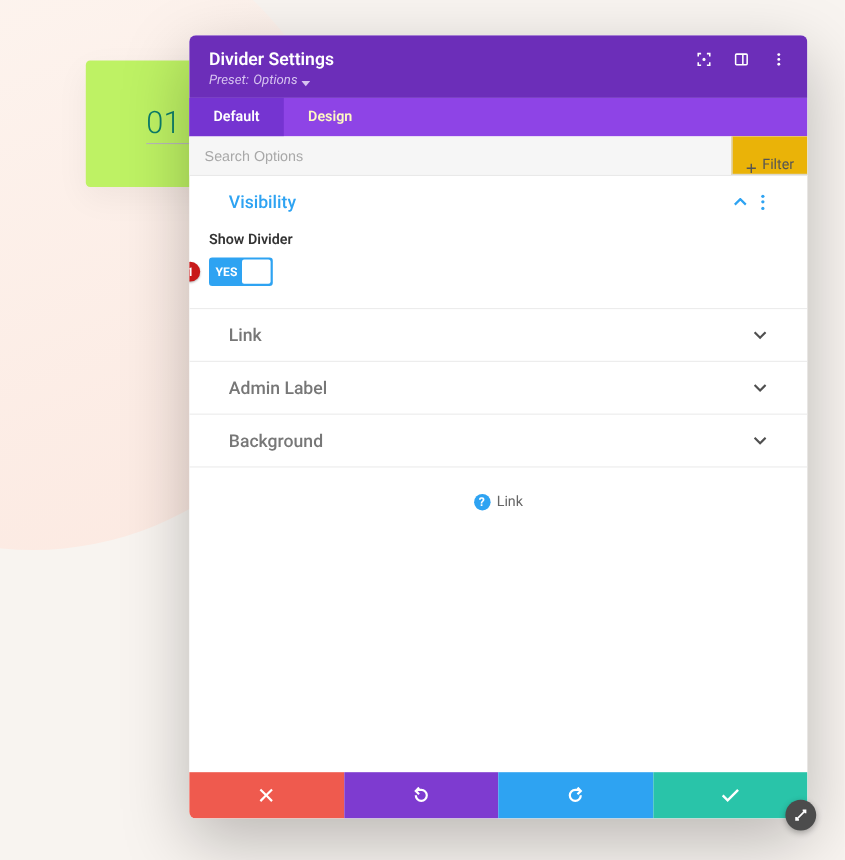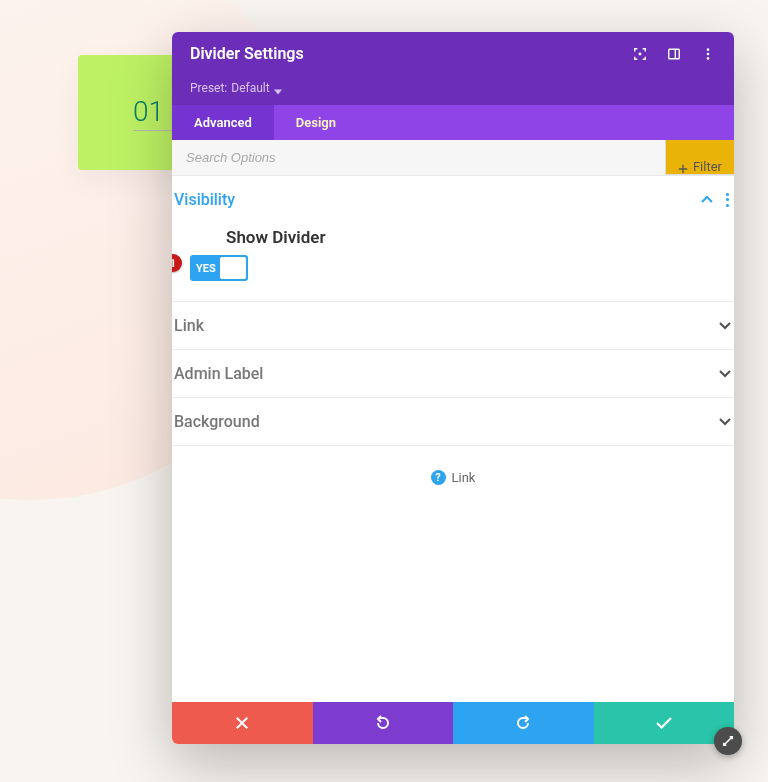--- a/index.html
+++ b/index.html
@@ -72,25 +72,26 @@
     }
     .header-icon {
       width: 16px; height: 16px;
       display: flex; align-items: center; justify-content: center;
       cursor: pointer;
       color: #fff;
     }
     .preset {
       font-size: 12px;
       color: #d7c4f0;
-      margin-top: 18px;
+      margin-top: 2px;
       display: flex;
       align-items: flex-end;
       gap: 4px;
       cursor: pointer;
+      font-style: italic;
     }
 
     .tabs {
       background: #8e44e6;
       display: flex;
     }
     .tab {
       padding: 10px 22px;
       color: #fef9c3;
       font-size: 13px;
@@ -109,21 +110,20 @@
       background: #f6f6f6;
     }
     .search-input {
       flex: 1;
       border: none;
       background: transparent;
       padding: 10px 14px;
       font-size: 13px;
       outline: none;
       color: #444;
-      font-style: italic;
     }
     .search-input::placeholder { color: #a8a8a8; }
     .filter-btn {
       display: flex;
       align-items: flex-end;
       gap: 5px;
       background: #eab308;
       border: 1px solid #dcdcdc;
       border-top: none;
       border-right: none;
@@ -138,21 +138,21 @@
       overflow: auto;
     }
 
     .section {
       border-bottom: 1px solid #ececec;
     }
     .section-header {
       display: flex;
       align-items: center;
       justify-content: space-between;
-      padding: 14px 2px;
+      padding: 14px 36px;
       cursor: pointer;
     }
     .section-title {
       font-size: 16px;
       color: #777;
       font-weight: 500;
     }
     .section-title.active {
       color: #2ea3f2;
     }
@@ -180,25 +180,24 @@
     }
     .kebab-sm span {
       width: 3px; height: 3px; background: #2ea3f2; border-radius: 50%;
     }
 
     .section-content {
       padding: 4px 18px 20px 18px;
       position: relative;
     }
     .field-label {
-      font-size: 17px;
+      font-size: 13px;
       color: #333;
       font-weight: 600;
       margin-bottom: 8px;
-      margin-left: 36px;
     }
     .toggle {
       display: inline-flex;
       align-items: center;
       background: #2ea3f2;
       height: 26px;
       width: 58px;
       border-radius: 3px;
       position: relative;
       cursor: pointer;
@@ -317,29 +316,29 @@
           <svg viewBox="0 0 16 16" width="14" height="14" fill="currentColor">
             <circle cx="8" cy="3" r="1.5"></circle>
               <circle cx="8" cy="8" r="1.5"></circle>
               <circle cx="8" cy="13" r="1.5"></circle>
           </svg>
         </div>
       </div>
     </div>
     <div class="preset">
       <span>Preset:</span>
-      <span>Default</span>
+      <span>Options</span>
       <svg viewBox="0 0 10 6" width="8" height="6" fill="currentColor">
           <path d="M0 0l5 6 5-6z"></path>
         </svg>
     </div>
   </div>
 
   <div class="tabs">
-    <div class="tab active">Advanced</div>
+    <div class="tab active">Default</div>
     <div class="tab">Design</div>
   </div>
 
   <div class="searchbar">
     <input class="search-input" type="text" placeholder="Search Options" style="">
     <div class="filter-btn">
       <svg viewBox="0 0 12 12" width="10" height="10" stroke="#555" stroke-width="1.6">
           <path d="M6 1v10M1 6h10"></path>
         </svg>
       <span>Filter</span>

